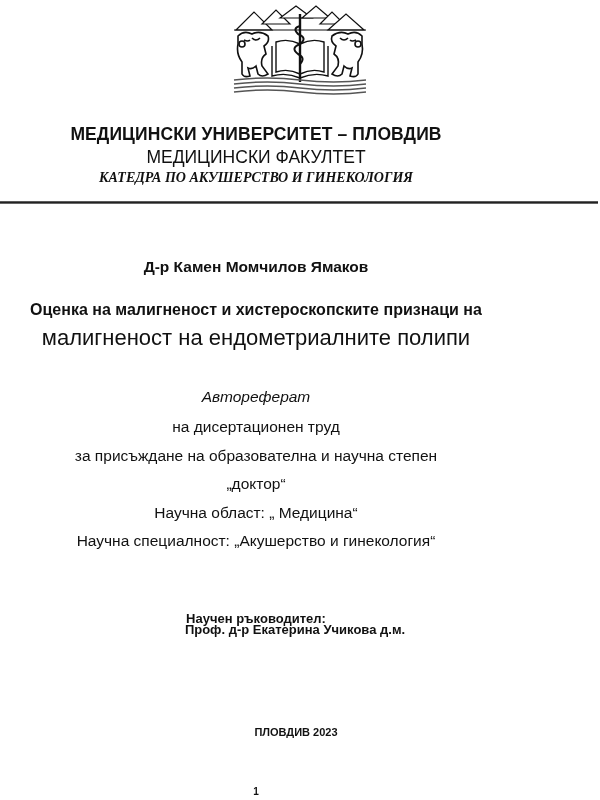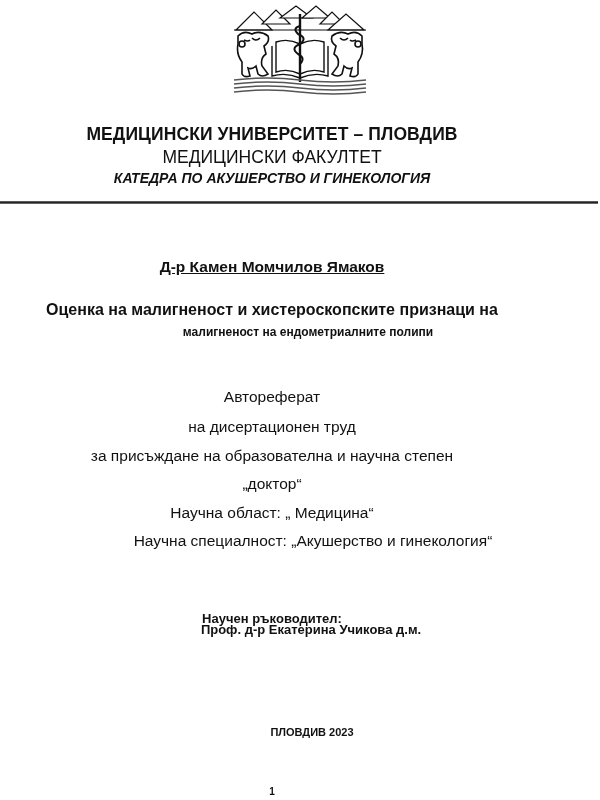--- a/index.html
+++ b/index.html
@@ -17,77 +17,76 @@
     }
     .logo {
       position: absolute;
       left: 232px;
       top: 4px;
       width: 136px;
       height: 92px;
     }
     .center {
       position: absolute;
-      left: 16px;
+      left: 0;
       width: 512px;
       text-align: center;
       white-space: nowrap;
     }
     .uni {
       top: 124px;
       font-size: 17.5px;
       font-weight: bold;
       letter-spacing: 0.1px;
     }
     .faculty {
       top: 147px;
       font-size: 17.5px;
       font-weight: normal;
     }
     .dept {
       top: 170px;
       font-size: 14px;
       font-weight: bold;
       font-style: italic;
+      font-family: Liberation Serif, serif;
     }
     .rule {
       position: absolute;
       left: 0;
       top: 201px;
       width: 598px;
       height: 3px;
       background: linear-gradient(to bottom, #777 0%, #222 50%, #888 100%);
     }
     .author {
       top: 258px;
       font-size: 15.5px;
       font-weight: bold;
-      text-decoration: underline;
     }
     .title1 {
       top: 301px;
       font-size: 16px;
       font-weight: bold;
     }
     .title2 {
       top: 325px;
-      font-size: 12px;
-      font-weight: bold;
-      padding-left: 36px;
+      font-size: 22px;
+      font-weight: normal;
     }
     .plain {
       font-size: 15.5px;
       font-weight: normal;
     }
-    .l1 { top: 388px; }
+    .l1 { top: 388px; font-style: italic; }
     .l2 { top: 418px; }
     .l3 { top: 447px; }
     .l4 { top: 475px; }
     .l5 { top: 504px; }
-    .l6 { top: 532px; padding-left: 41px; }
+    .l6 { top: 532px; }
     .supervisor-label {
       top: 592px;
       font-size: 13px;
       font-weight: bold;
       margin-top: 19px;
     }
     .supervisor-name {
       top: 622px;
       font-size: 13px;
       font-weight: bold;

